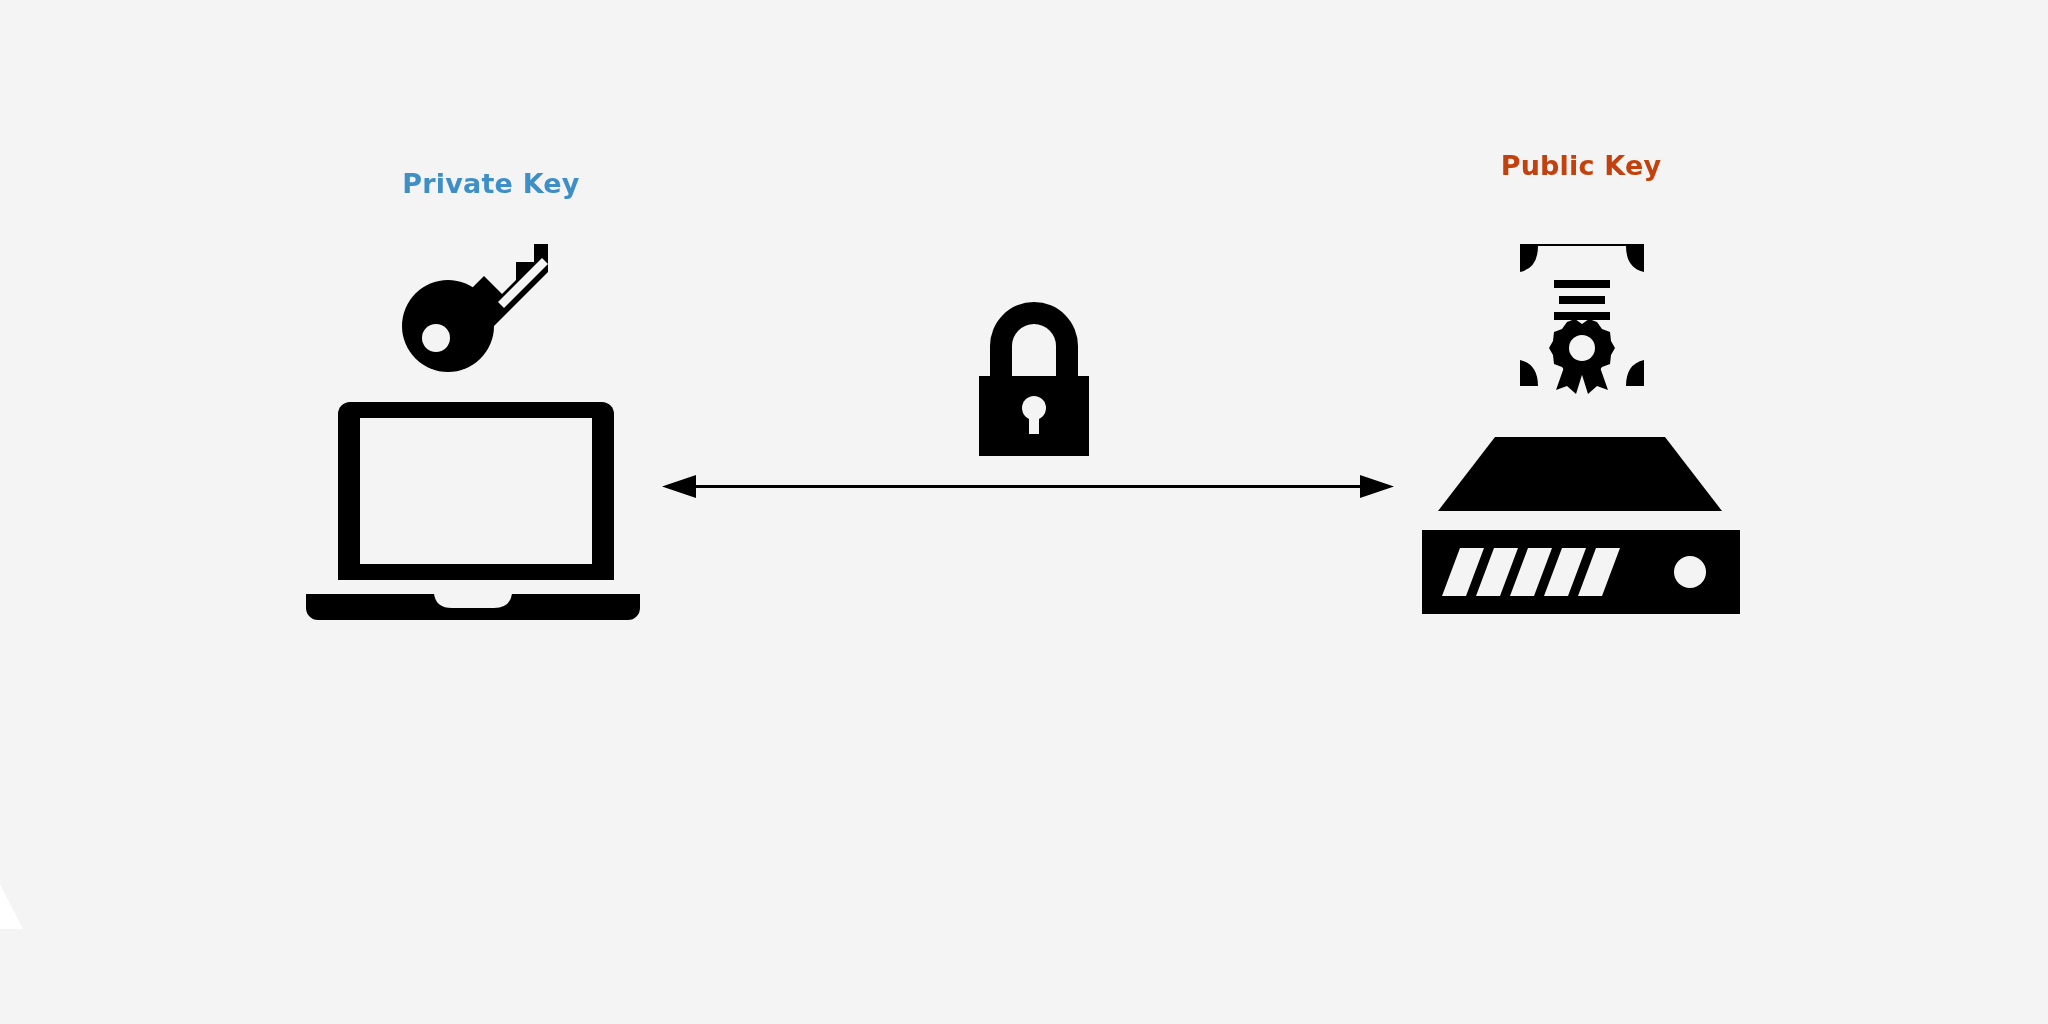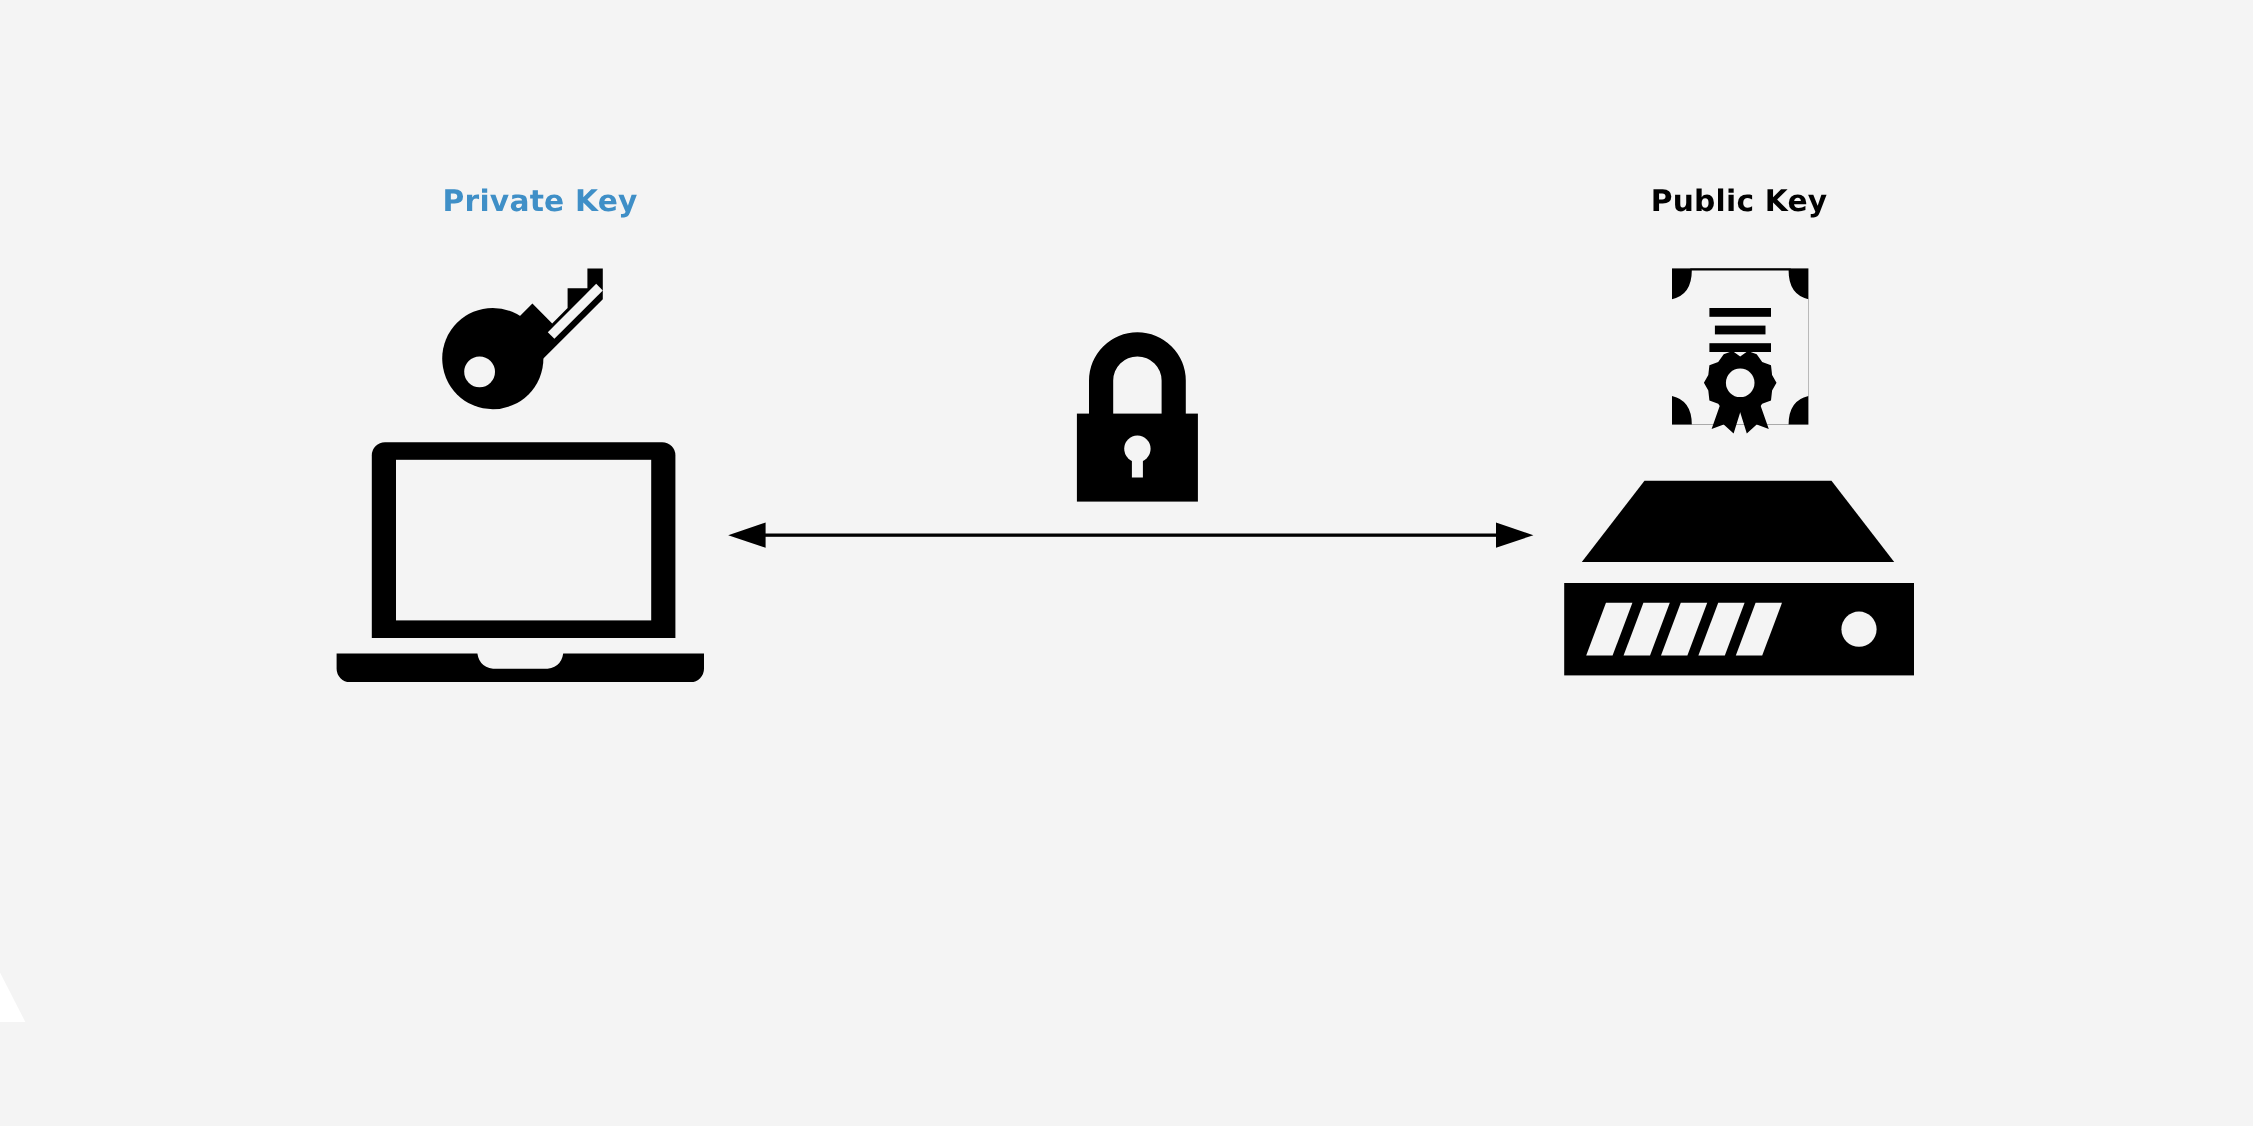--- a/index.html
+++ b/index.html
@@ -136,21 +136,21 @@
 
         <rect x="24" y="15" width="696" height="3" stroke="none"></rect>
 
         <path d="M 6 16.5 L 40 5 L 40 28 Z" stroke="none"></path>
 
         <path d="M 738 16.5 L 704 5 L 704 28 Z" stroke="none"></path>
       </g>
     </svg>
   </div>
 
-  <div class="label" style="left:1490px; top:170px; width:182px; color:#000000;">Public Key</div>
+  <div class="label" style="left:1490px; top:152px; width:182px; color:#c2410c;">Public Key</div>
 
   <div class="node" style="left:1514px; top:238px;">
     <svg class="icon-svg" width="136" height="166" viewBox="0 0 136 166" xmlns="http://www.w3.org/2000/svg" aria-label="certificate">
       <g fill="#000000">
 
         <rect x="6" y="6" width="124" height="142"></rect>
 
         <path d="M 22 6
                  h 92
                  v 14

